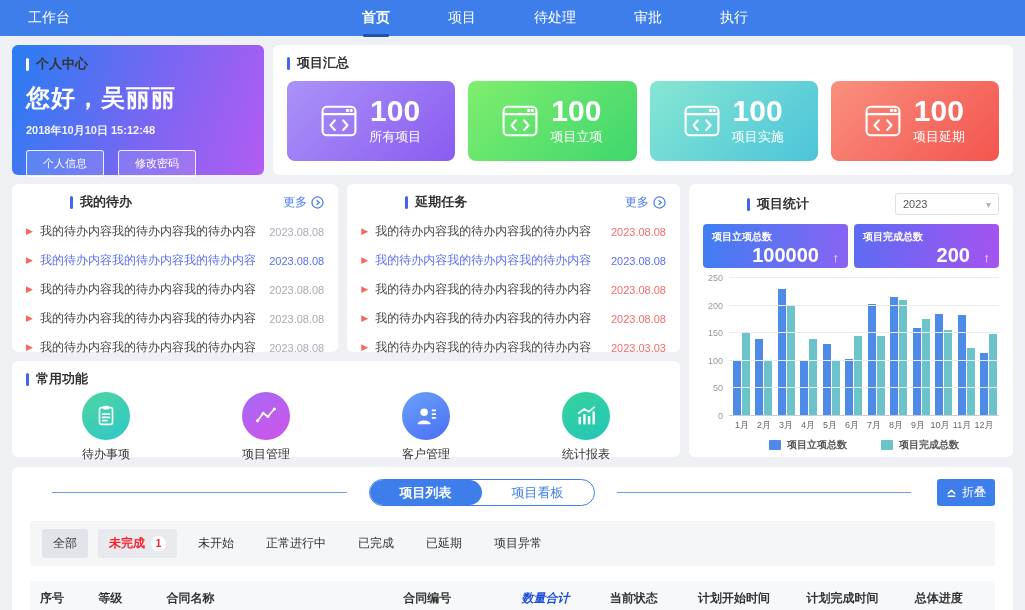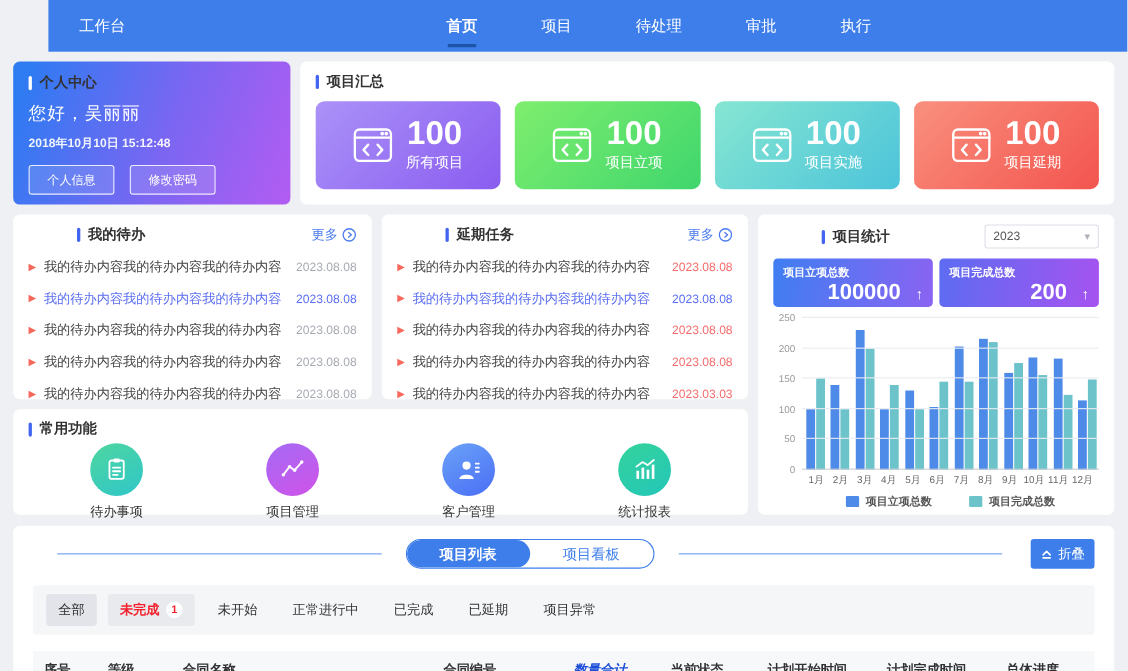--- a/index.html
+++ b/index.html
@@ -2,41 +2,41 @@
 <html><head>
 <meta charset="utf-8">
 <style>
   * { margin:0; padding:0; box-sizing:border-box; }
   html,body { width:1025px; height:610px; overflow:hidden; }
   body {
     font-family:"Liberation Sans","DejaVu Sans",sans-serif;
     background:#eef0f4; color:#333; font-size:13px;
   }
   
-  .nav { height:47px; background:#3d7eea; display:flex; align-items:center; padding:0 28px; color:#fff;margin-left:44px; }
+  .nav { height:36px; background:#3d7eea; display:flex; align-items:center; padding:0 28px; color:#fff; }
   .brand { font-size:14px; }
   .nav-items { display:flex; gap:58px; margin-left:292px; }
   .nav-item { font-size:14px; position:relative; cursor:pointer; padding:2px 0; }
   .nav-item.active { font-weight:bold; }
   .nav-item.active::after { content:''; position:absolute; left:1px; right:1px; bottom:-8px; height:3px; background:#1d55a8; border-radius:1px; }
 
   .main { padding:9px 12px 0 12px; }
 
   .panel { background:#fff; border-radius:6px; padding:9px 14px; }
   .section-title { display:flex; align-items:center; gap:7px; font-size:13px; font-weight:bold; color:#333; }
   .accent-bar { width:3px; height:13px; background:#4265f0; border-radius:2px; display:inline-block; }
   .panel-head { display:flex; align-items:center; justify-content:space-between;padding-left:44px; }
   .more-link { display:flex; align-items:center; gap:4px; color:#4a7bf0; font-size:12px; cursor:pointer; }
 
   
   .row1 { display:flex; gap:9px; height:130px; }
   .profile-card { width:252px; flex:none; border-radius:6px; padding:10px 14px;
     background:linear-gradient(110deg,#2e7bf2 5%,#7a66f2 55%,#b35cf2 100%); color:#fff; }
   .profile-card .accent-bar { background:#fff; }
-  .greeting { font-size:16px; font-weight:normal; margin-top:9px; letter-spacing:1px; }
+  .greeting { font-size:24px; font-weight:bold; margin-top:9px; letter-spacing:1px; }
   .datetime { font-size:11px; margin-top:9px; opacity:.92; font-weight:bold; }
   .profile-btns { display:flex; gap:14px; margin-top:12px; }
   .profile-btn { border:1px solid rgba(255,255,255,.85); background:rgba(255,255,255,.12); color:#fff;
     font-size:11px; padding:5px 16px; border-radius:3px; cursor:pointer; }
 
   .summary-panel { flex:1; }
   .summary-cards { display:flex; gap:13px; margin-top:9px; }
   .sum-card { flex:1; height:80px; border-radius:8px; color:#fff; display:flex; align-items:center;
     justify-content:center; gap:12px; cursor:pointer; }
   .sum-card .col { display:flex; flex-direction:column; align-items:center; }

